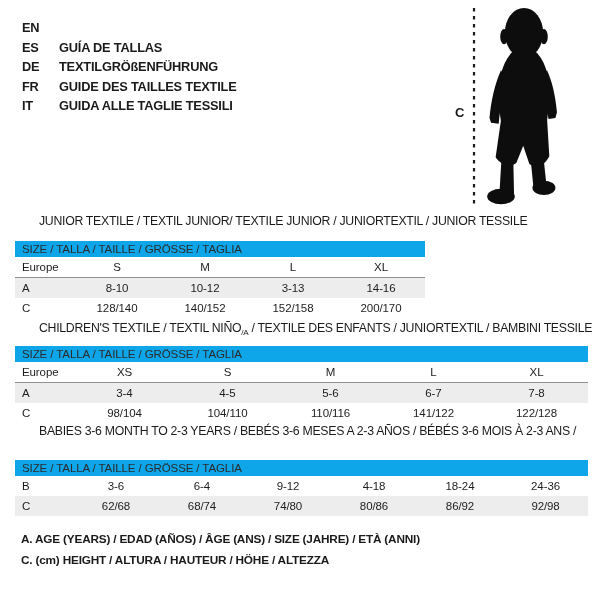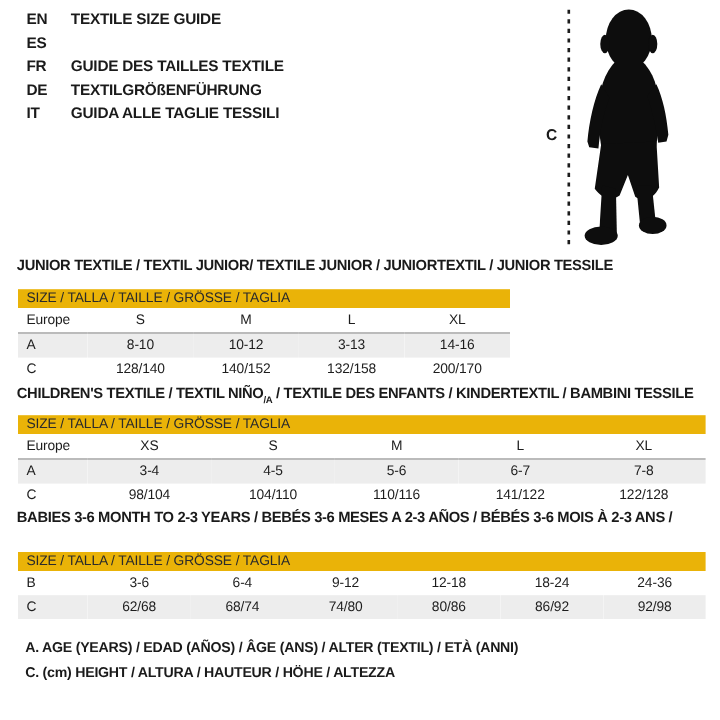--- a/index.html
+++ b/index.html
@@ -2,64 +2,64 @@
 <html><head>
 <meta charset="utf-8">
 <style>
   html,body{margin:0;padding:0;}
   body{
     width:600px;height:600px;position:relative;background:#ffffff;
     font-family:"Liberation Sans","DejaVu Sans",sans-serif;
     color:#1a1a1a;overflow:hidden;
   }
   
-  .lang-block{position:absolute;left:22px;top:6px;}
+  .lang-block{position:absolute;left:22px;top:18px;}
   .lang-row{display:flex;line-height:19.5px;font-size:12.8px;font-weight:700;letter-spacing:-0.2px;}
   .lang-code{display:inline-block;width:37px;}
   
   .figure{position:absolute;left:450px;top:0;width:150px;height:220px;}
   .dash-line{position:absolute;left:22px;top:8px;}
   .c-label{position:absolute;left:5px;top:105px;font-size:13px;font-weight:700;}
   .baby-svg{position:absolute;left:28px;top:6px;}
   
-  .tbl-title{position:absolute;left:14px;font-size:12.3px;font-weight:700;letter-spacing:-0.3px;white-space:nowrap;}
+  .tbl-title{position:absolute;left:39px;font-size:12.3px;font-weight:400;letter-spacing:-0.3px;white-space:nowrap;}
   .tbl-title.two-line{line-height:15.5px;text-align:right;}
   
   table.size-table{
     position:absolute;border-collapse:collapse;table-layout:fixed;
     font-size:11.5px;color:#1d1d1d;letter-spacing:-0.1px;
   }
   table.size-table td{height:20px;padding:0;text-align:center;overflow:hidden;white-space:nowrap;}
   table.size-table td:first-child{text-align:left;padding-left:7px;}
-  tr.bar-row td{background:#eab308;text-align:left;padding-left:7px;color:#2b2b2b;height:16px;}
+  tr.bar-row td{background:#0ea5e9;text-align:left;padding-left:7px;color:#2b2b2b;height:16px;}
   tr.col-row td{border-bottom:1px solid #8f8f8f;}
   tr.alt td{background:#ededed;}
   
   .legend{position:absolute;left:21px;top:529px;}
   .legend-line{line-height:21px;font-size:11.8px;font-weight:700;letter-spacing:-0.2px;white-space:nowrap;}
   sub.sz{font-size:8px;}
 </style>
 </head>
 <body>
 
 <div class="lang-block">
   <div class="lang-row">
     <span class="lang-code">EN</span>
-    <span class="lang-title">TEXTILE SIZE GUIDE</span>
   </div>
   <div class="lang-row">
     <span class="lang-code">ES</span>
+    <span class="lang-title">GUÍA DE TALLAS</span>
+  </div>
+  <div class="lang-row">
+    <span class="lang-code">DE</span>
+    <span class="lang-title">TEXTILGRÖßENFÜHRUNG</span>
   </div>
   <div class="lang-row">
     <span class="lang-code">FR</span>
     <span class="lang-title">GUIDE DES TAILLES TEXTILE</span>
-  </div>
-  <div class="lang-row">
-    <span class="lang-code">DE</span>
-    <span class="lang-title">TEXTILGRÖßENFÜHRUNG</span>
   </div>
   <div class="lang-row">
     <span class="lang-code">IT</span>
     <span class="lang-title">GUIDA ALLE TAGLIE TESSILI</span>
   </div>
 </div>
 
 <div class="figure">
   <svg class="dash-line" width="4" height="200" viewBox="0 0 4 200">
     <line x1="2" y1="0" x2="2" y2="200" stroke="#1c1c1c" stroke-width="2.2" stroke-dasharray="3.5,4.5"></line>
@@ -106,27 +106,27 @@
       <td>A</td>
       <td>8-10</td>
       <td>10-12</td>
       <td>3-13</td>
       <td>14-16</td>
     </tr>
     <tr>
       <td>C</td>
       <td>128/140</td>
       <td>140/152</td>
-      <td>132/158</td>
+      <td>152/158</td>
       <td>200/170</td>
     </tr>
   </tbody>
 </table>
 
-<div class="tbl-title" style="top:321px;"><span>CHILDREN'S TEXTILE / TEXTIL NIÑO</span><sub class="sz">/A</sub><span> / TEXTILE DES ENFANTS / KINDERTEXTIL / BAMBINI TESSILE</span></div>
+<div class="tbl-title" style="top:321px;"><span>CHILDREN'S TEXTILE / TEXTIL NIÑO</span><sub class="sz">/A</sub><span> / TEXTILE DES ENFANTS / JUNIORTEXTIL / BAMBINI TESSILE</span></div>
 <table class="size-table" style="left:15px;top:346px;width:573px;">
   <colgroup>
       <col style="width:58px">
       <col style="width:103px">
       <col style="width:103px">
       <col style="width:103px">
       <col style="width:103px">
       <col style="width:103px">
     </colgroup>
   <tbody>
@@ -175,32 +175,32 @@
     </colgroup>
   <tbody>
     <tr class="bar-row">
       <td colspan="7">SIZE / TALLA / TAILLE / GRÖSSE / TAGLIA</td>
     </tr>
     <tr>
       <td>B</td>
       <td>3-6</td>
       <td>6-4</td>
       <td>9-12</td>
-      <td>12-18</td>
+      <td>4-18</td>
       <td>18-24</td>
       <td>24-36</td>
     </tr>
     <tr class="alt">
       <td>C</td>
       <td>62/68</td>
       <td>68/74</td>
       <td>74/80</td>
       <td>80/86</td>
       <td>86/92</td>
       <td>92/98</td>
     </tr>
   </tbody>
 </table>
 
 <div class="legend">
-  <div class="legend-line">A. AGE (YEARS) / EDAD (AÑOS) / ÂGE (ANS) / ALTER (TEXTIL) / ETÀ (ANNI)</div>
+  <div class="legend-line">A. AGE (YEARS) / EDAD (AÑOS) / ÂGE (ANS) / SIZE (JAHRE) / ETÀ (ANNI)</div>
   <div class="legend-line">C. (cm) HEIGHT / ALTURA / HAUTEUR / HÖHE / ALTEZZA</div>
 </div>
 
 </body></html>

